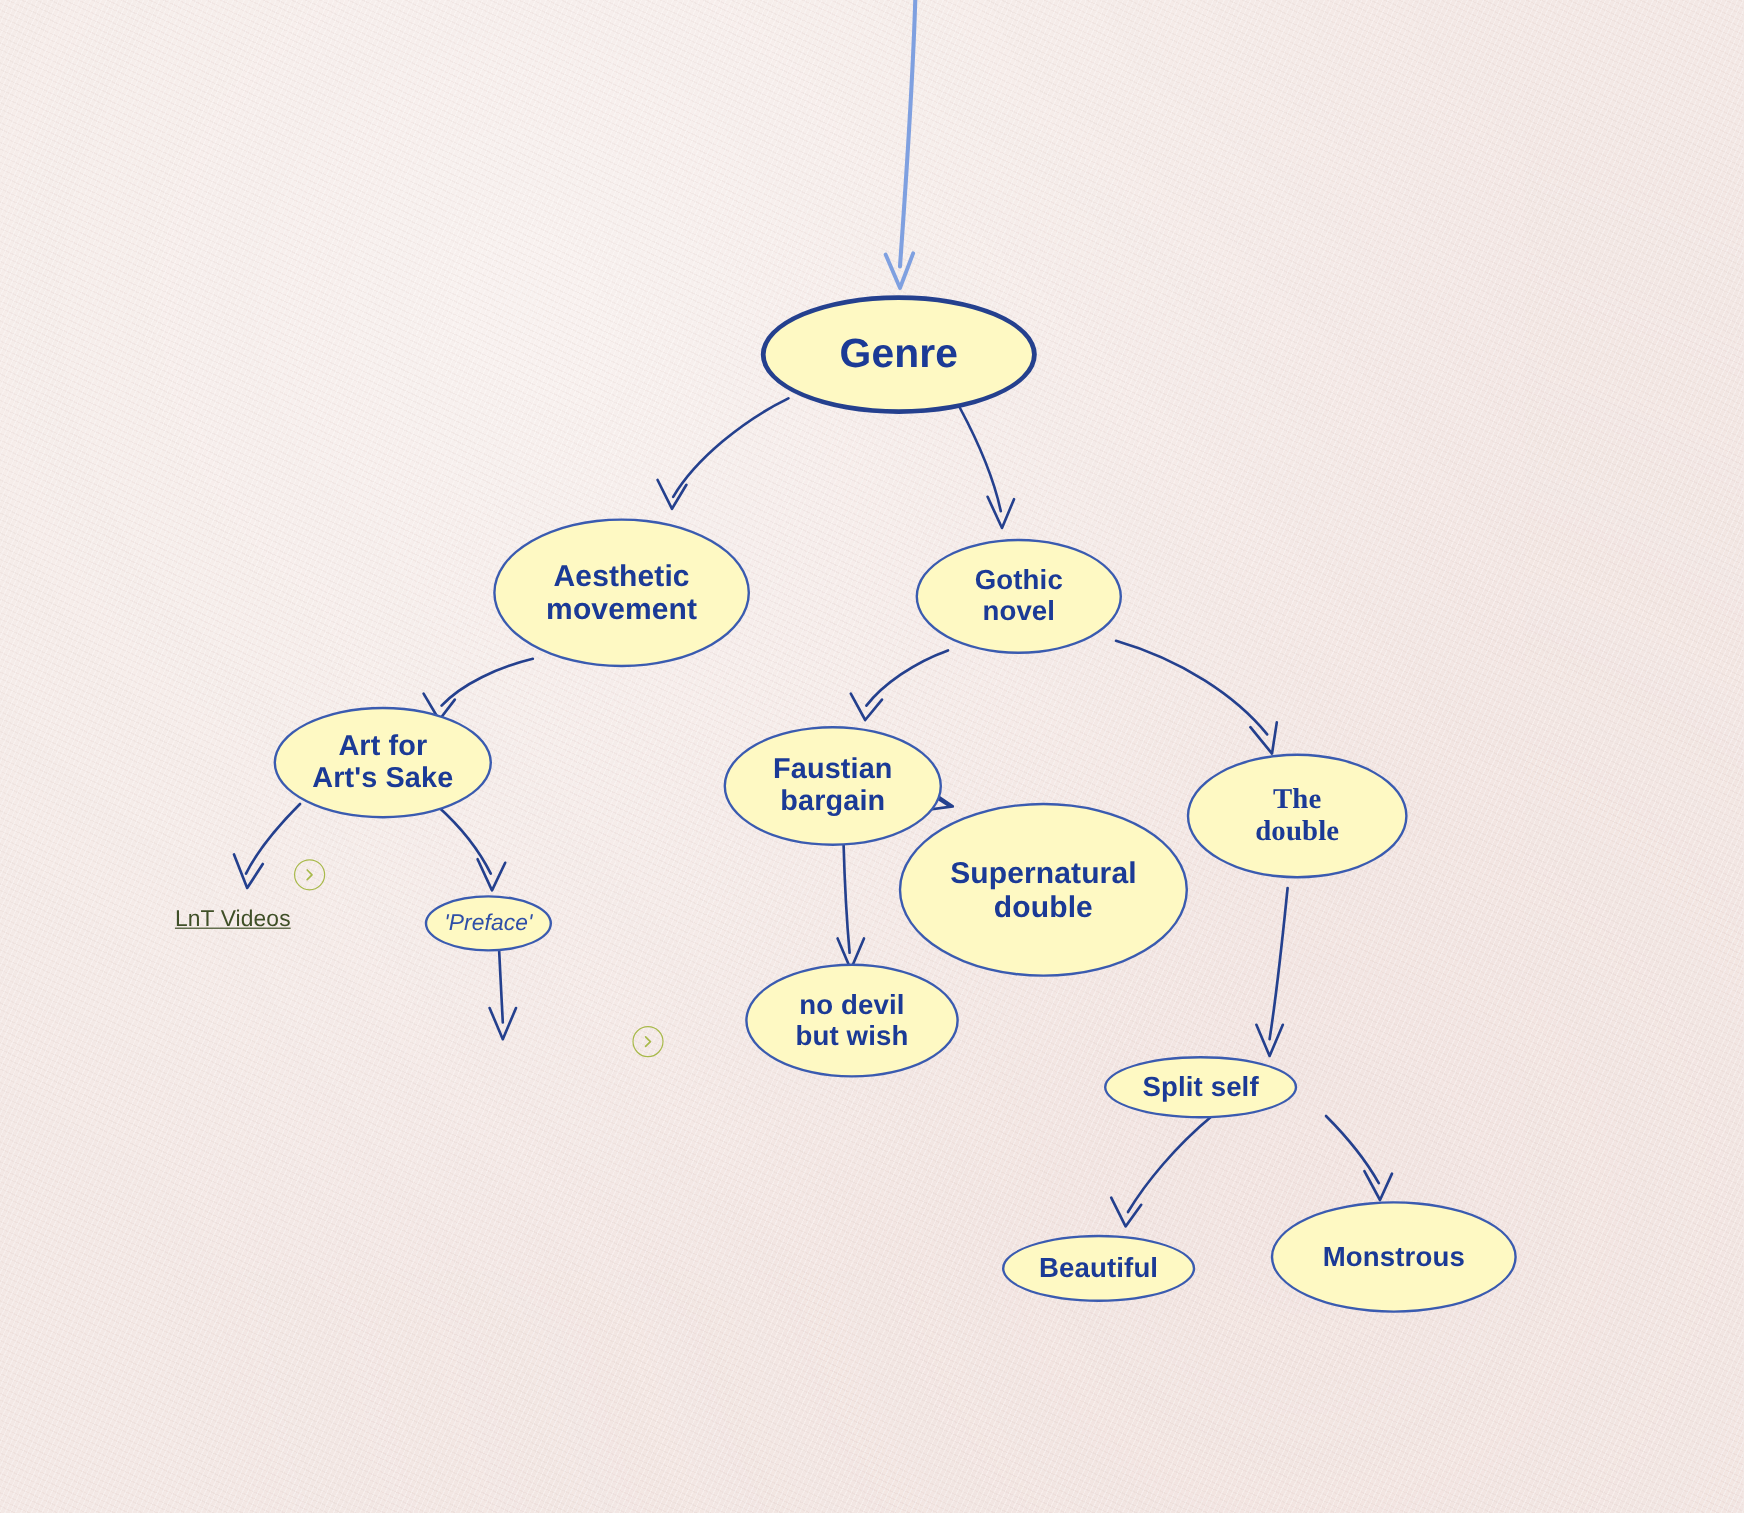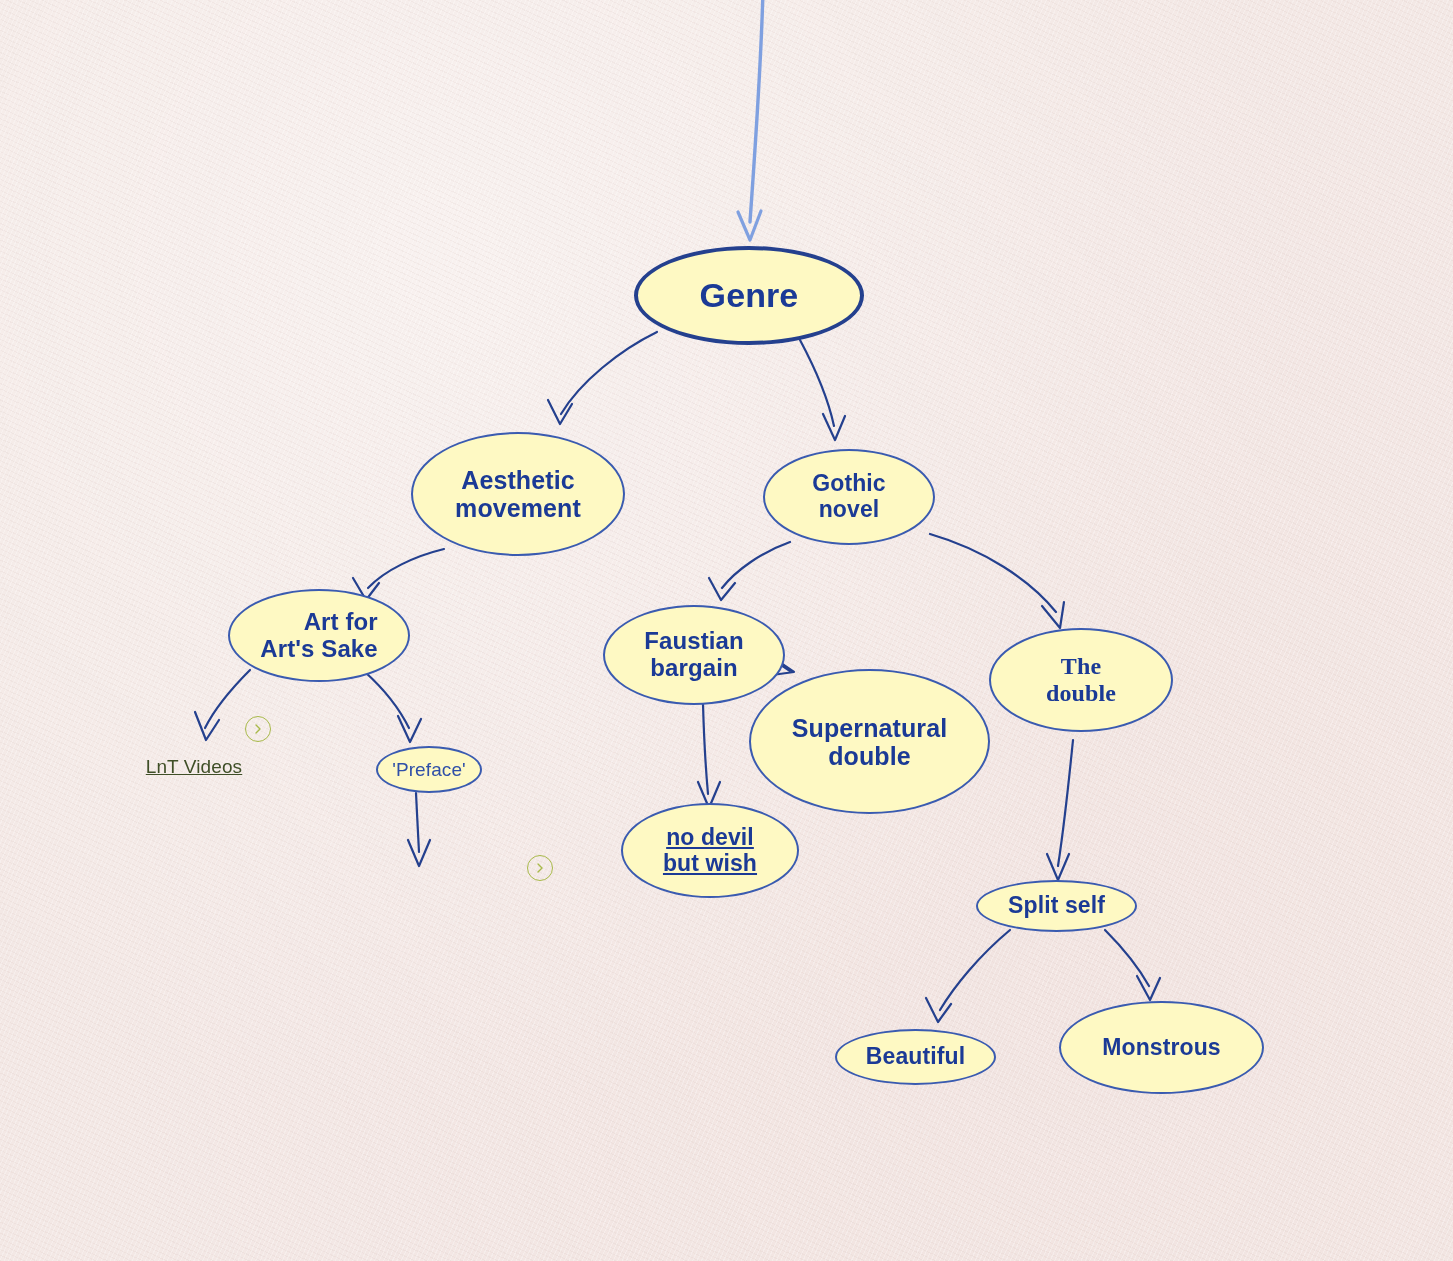--- a/index.html
+++ b/index.html
@@ -180,65 +180,65 @@
     </span>
   </div>
 
   <div class="node" style="left:763px; top:449px; width:172px; height:96px; font-size:23px;">
     <span>
       <span>Gothic</span><br>
       <span>novel</span>
     </span>
   </div>
 
-  <div class="node" style="left:228px; top:589px; width:182px; height:93px; font-size:24px;text-align:right;">
+  <div class="node" style="left:228px; top:589px; width:182px; height:93px; font-size:24px;">
     <span>
       <span>Art for</span><br>
       <span>Art's Sake</span>
     </span>
   </div>
 
   <div class="node plainlabel" style="left:137px; top:752px; width:114px; height:30px; font-size:19px;">
     <span>LnT Videos</span>
   </div>
 
-  <div class="node smallcap" style="left:376px; top:746px; width:106px; height:47px; font-size:19px;">
+  <div class="node smallcap" style="left:354px; top:746px; width:106px; height:47px; font-size:19px;font-style:italic;">
     <span>'Preface'</span>
   </div>
 
 
   <div class="node" style="left:603px; top:605px; width:182px; height:100px; font-size:24px;">
     <span>
       <span>Faustian</span><br>
       <span>bargain</span>
     </span>
   </div>
 
-  <div class="node" style="left:621px; top:803px; width:178px; height:95px; font-size:23px;text-decoration:underline;">
+  <div class="node" style="left:621px; top:803px; width:178px; height:95px; font-size:23px;">
     <span>
       <span>no devil</span><br>
       <span>but wish</span>
     </span>
   </div>
 
   <div class="node" style="left:749px; top:669px; width:241px; height:145px; font-size:25px;">
     <span>
       <span>Supernatural</span><br>
       <span>double</span>
     </span>
   </div>
 
   <div class="node" style="left:989px; top:628px; width:184px; height:104px; font-size:24px;font-family:Liberation Serif, serif;">
     <span>
       <span>The</span><br>
       <span>double</span>
     </span>
   </div>
 
-  <div class="node" style="left:976px; top:880px; width:161px; height:52px; font-size:23px;text-align:right;">
+  <div class="node" style="left:920px; top:880px; width:161px; height:52px; font-size:23px;text-align:right;">
     <span>Split self</span>
   </div>
 
   <div class="node" style="left:835px; top:1029px; width:161px; height:56px; font-size:23px;">
     <span>Beautiful</span>
   </div>
 
   <div class="node" style="left:1059px; top:1001px; width:205px; height:93px; font-size:23px;">
     <span>Monstrous</span>
   </div>

